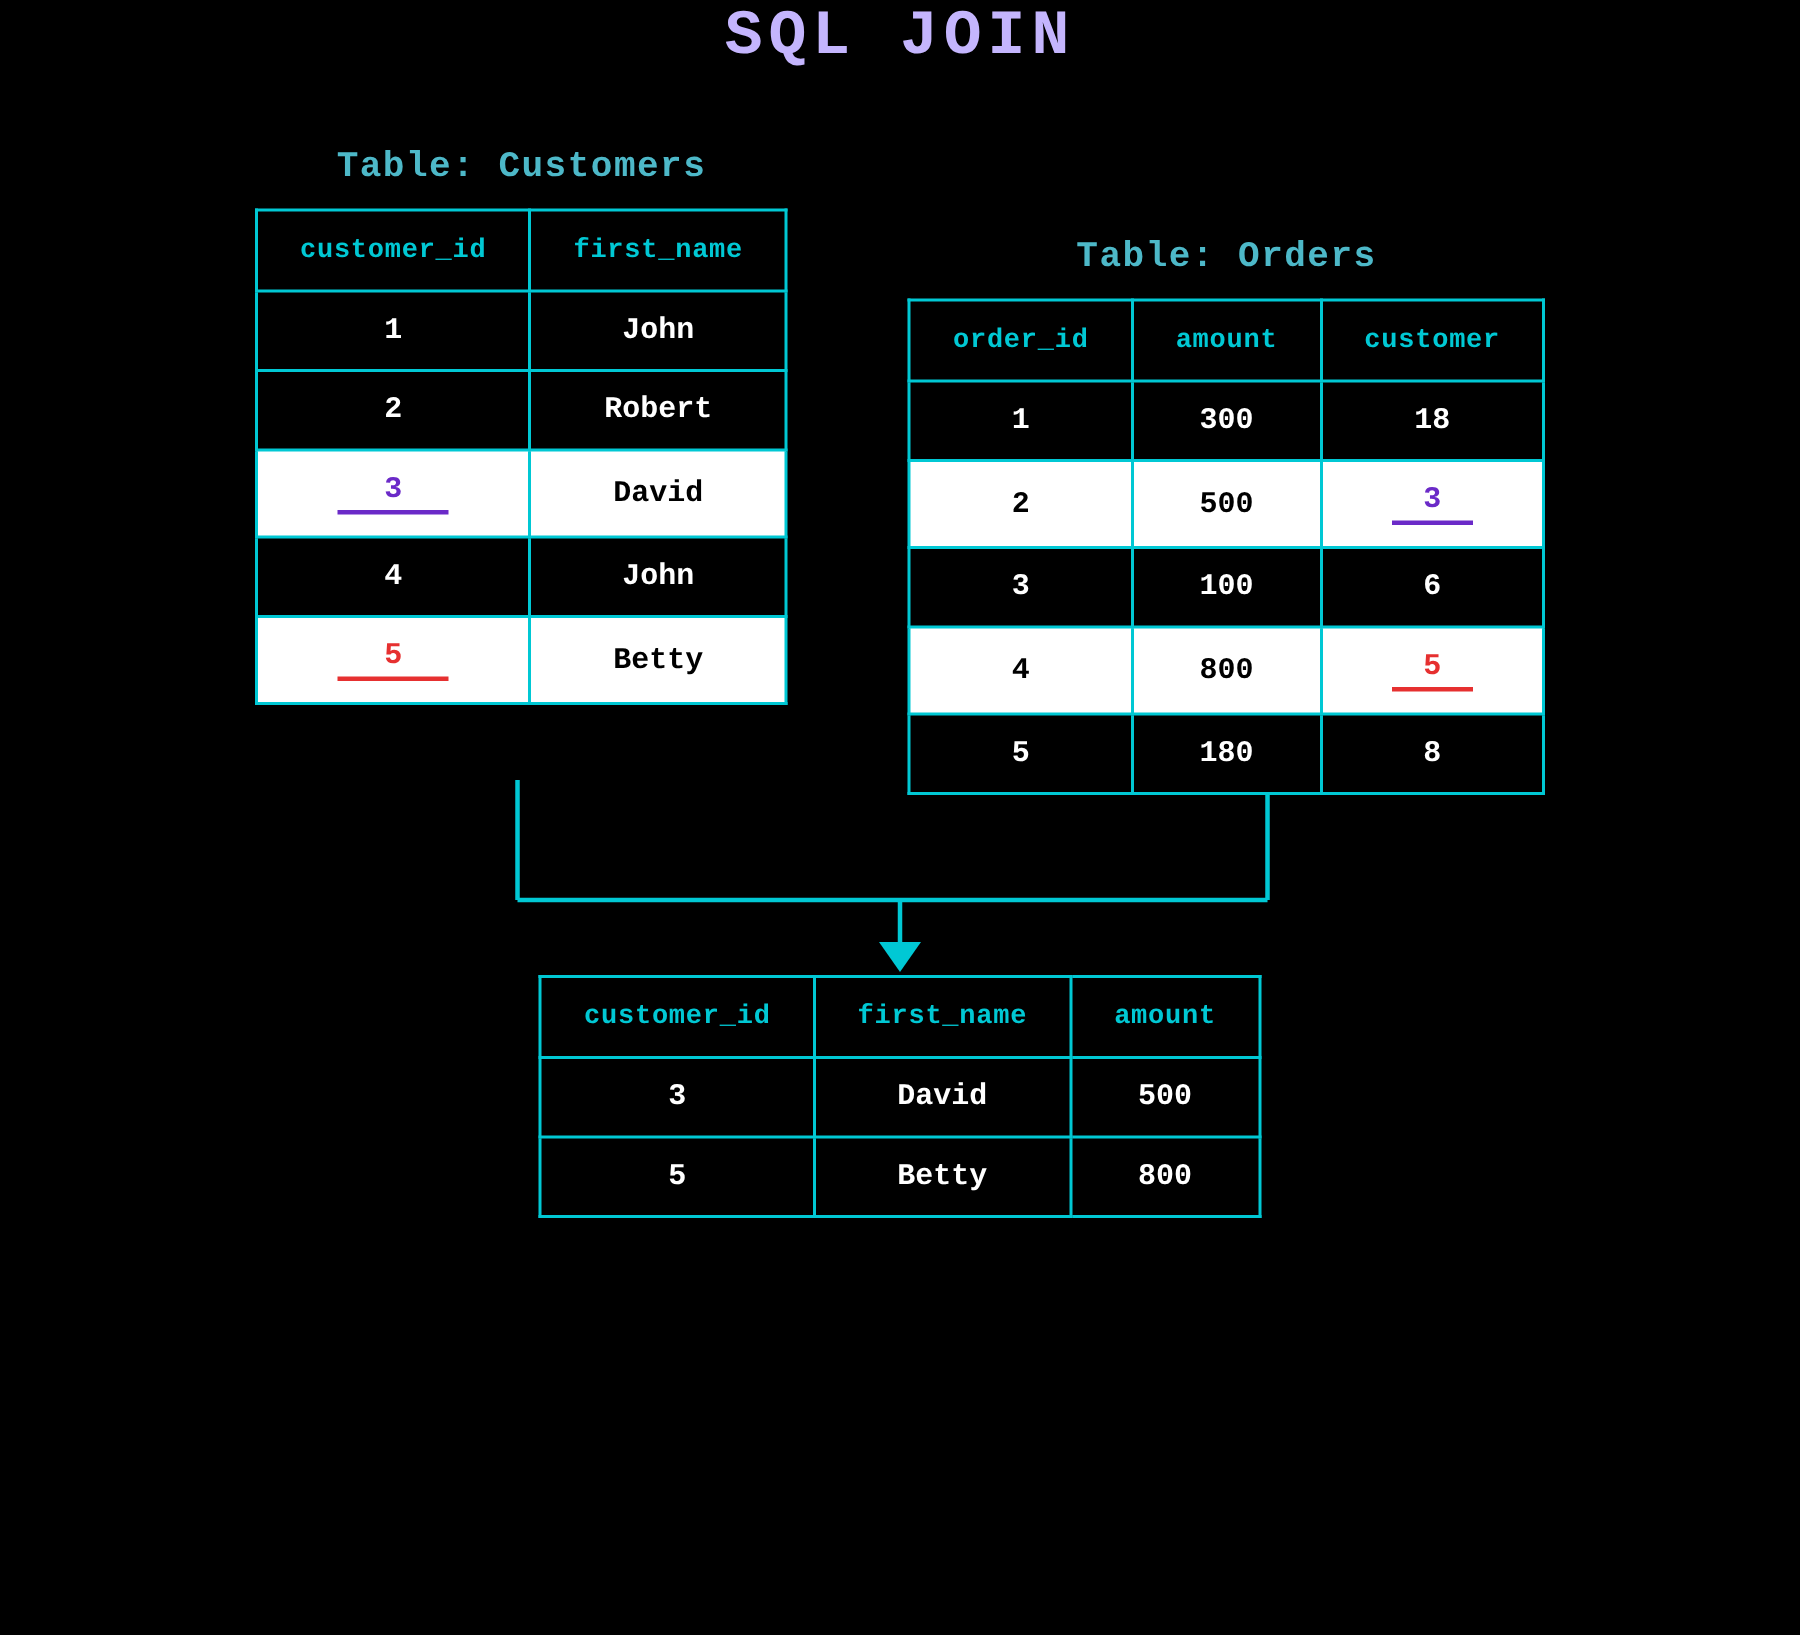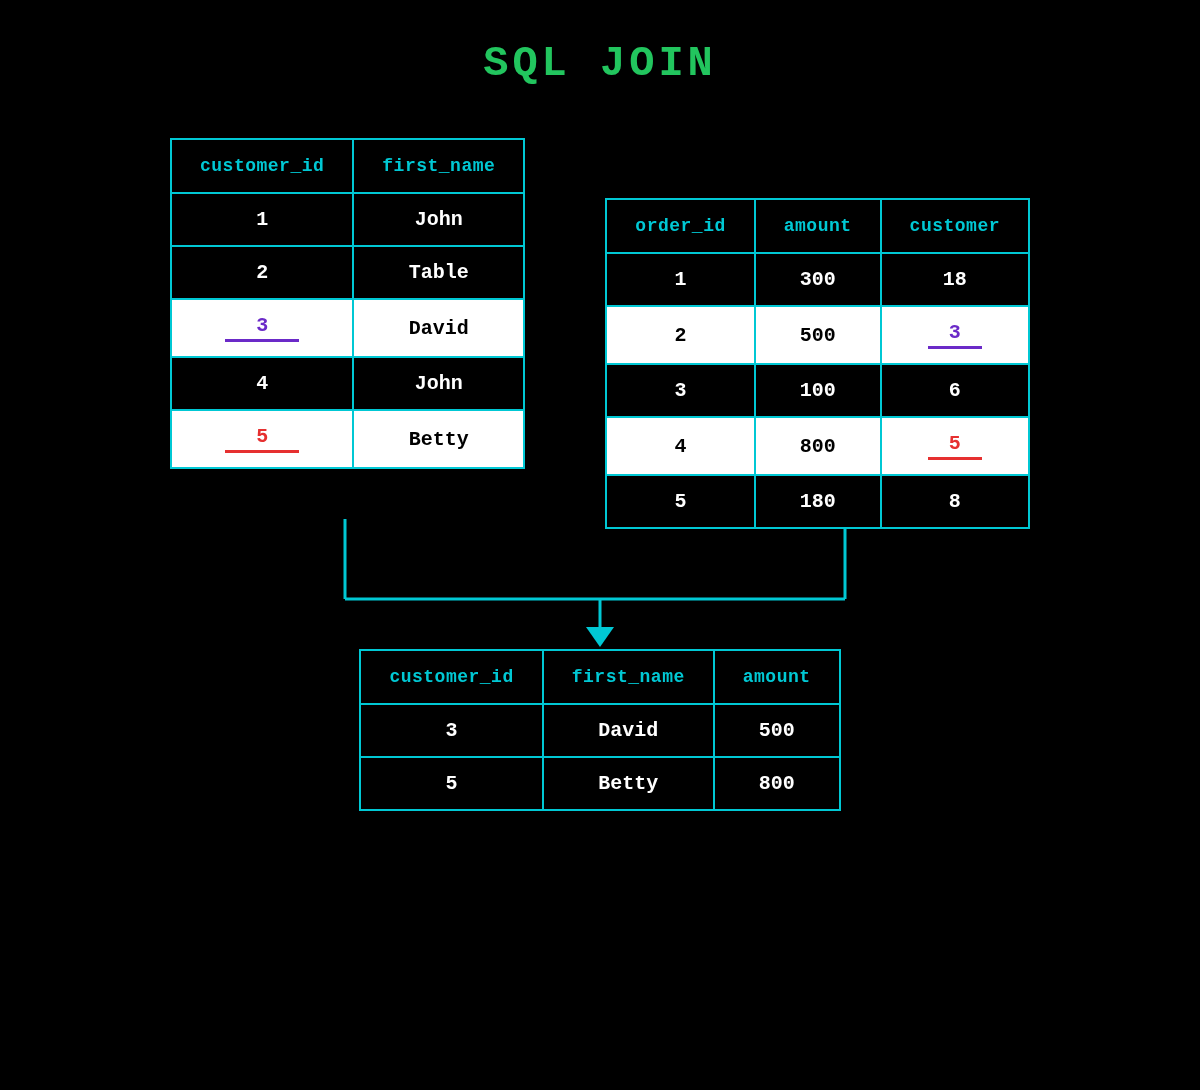--- a/index.html
+++ b/index.html
@@ -10,23 +10,22 @@
       width: 1200px;
       min-height: 1090px;
       display: flex;
       flex-direction: column;
       align-items: center;
     }
 
     .page-title {
       font-size: 42px;
       font-weight: bold;
-      color: #22c55e;
+      color: #c4b5fd;
       letter-spacing: 4px;
-      margin-top: 40px;
       margin-bottom: 50px;
     }
 
     .tables-row {
       display: flex;
       flex-direction: row;
       align-items: flex-start;
       width: 100%;
       justify-content: center;
       gap: 80px;
@@ -120,53 +119,55 @@
     }
   </style>
 </head>
 <body>
 
 <div class="page-title">SQL JOIN</div>
 
 <div class="tables-row">
 
   <div class="table-wrapper">
+    <div class="table-label">Table: Customers</div>
     <table>
       <thead>
         <tr>
           <th>customer_id</th>
           <th>first_name</th>
         </tr>
       </thead>
       <tbody id="customers-tbody">
       <tr>
             <td>1</td>
             <td>John</td>
           </tr>
           <tr>
             <td>2</td>
-            <td>Table</td>
+            <td>Robert</td>
           </tr>
           <tr class="highlight-row">
             <td><span class="highlight-purple">3<span class="underline-purple"></span></span></td>
             <td>David</td>
           </tr>
           <tr>
             <td>4</td>
             <td>John</td>
           </tr>
           <tr class="highlight-row">
             <td><span class="highlight-red">5<span class="underline-red"></span></span></td>
             <td>Betty</td>
           </tr>
         </tbody>
     </table>
   </div>
 
   <div class="table-wrapper" style="margin-top: 60px;">
+    <div class="table-label">Table: Orders</div>
     <table>
       <thead>
         <tr>
           <th>order_id</th>
           <th>amount</th>
           <th>customer</th>
         </tr>
       </thead>
       <tbody id="orders-tbody">
       <tr>

